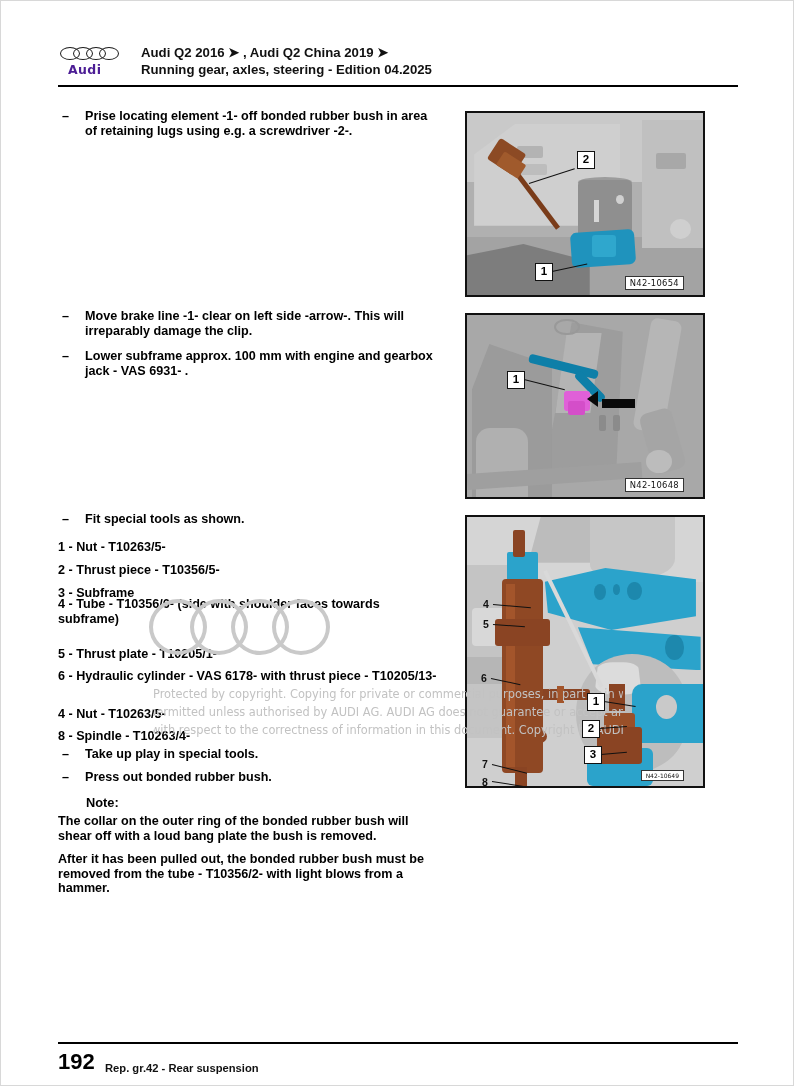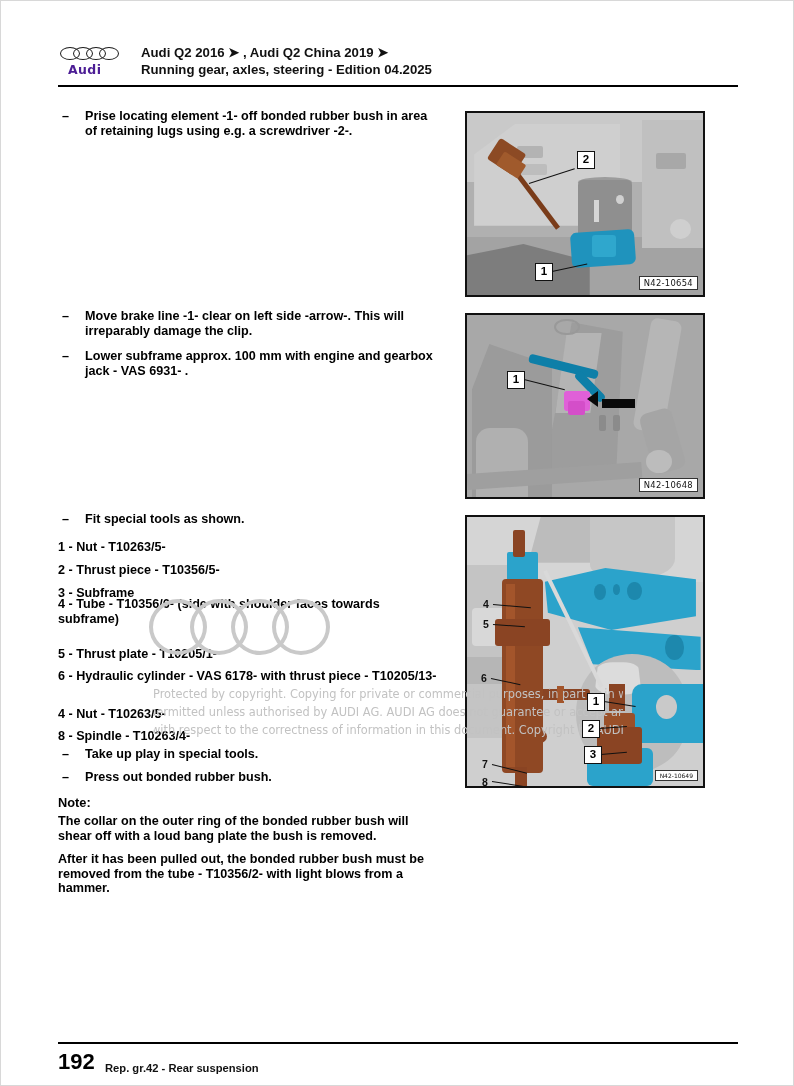--- a/index.html
+++ b/index.html
@@ -168,21 +168,21 @@
     position: absolute;
     left: 464px;
     border: 2.5px solid #111;
     background: #b9b9b9;
     box-sizing: border-box;
     overflow: hidden;
   }
   .fig-inner { position: absolute; inset: 0; }
   .fig-code {
     position: absolute;
-    right: 5px;
+    right: 19px;
     bottom: 5px;
     background: #ffffff;
     border: 1px solid #333;
     font-size: 8.4px;
     font-family: "DejaVu Sans", sans-serif;
     letter-spacing: 0.3px;
     padding: 1px 4px 1px 4px;
     color: #111;
     z-index: 40;
     white-space: nowrap;
@@ -409,21 +409,21 @@
       </div>
     </div>
 
     <div class="blk" style="top:661px;">
       <div class="bullet-row">
         <span class="dash">–</span>
         <span>Press out bonded rubber bush.</span>
       </div>
     </div>
 
-    <div class="blk note-head" style="top:686px;">Note:</div>
+    <div class="blk note-head" style="top:686px;margin-left:28px;">Note:</div>
     <div class="blk note-para" style="top:705px;">The collar on the outer ring of the bonded rubber bush will shear off with a loud bang plate the bush is removed.</div>
     <div class="blk note-para" style="top:743px;">After it has been pulled out, the bonded rubber bush must be removed from the tube - T10356/2- with light blows from a hammer.</div>
   </div>
 
   <div class="wm-rings">
     <span class="wm-ring w1"></span>
     <span class="wm-ring w2"></span>
     <span class="wm-ring w3"></span>
     <span class="wm-ring w4"></span>
   </div>

